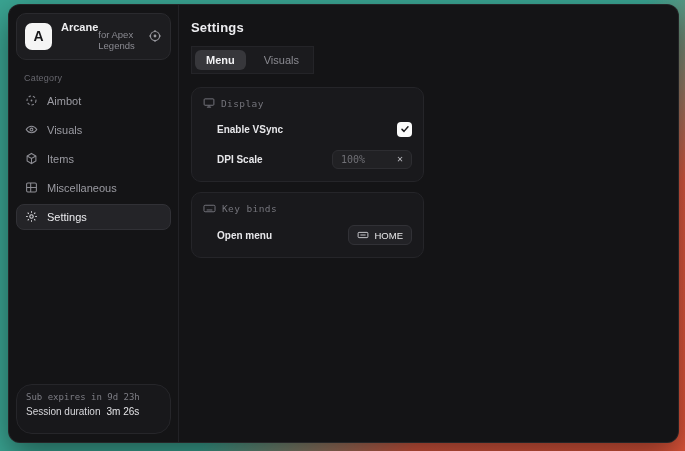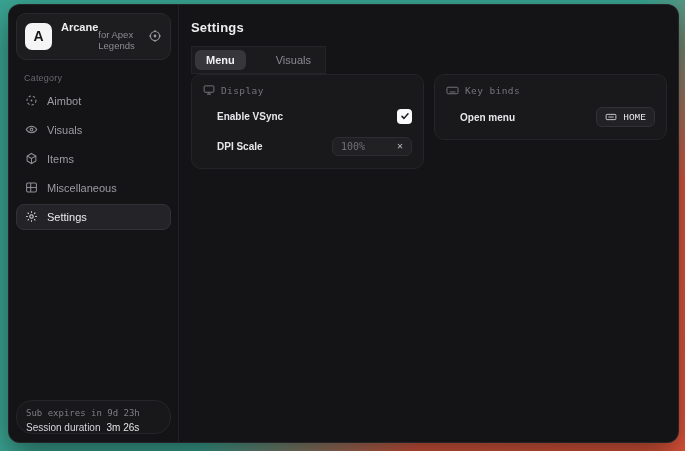--- a/index.html
+++ b/index.html
@@ -28,54 +28,54 @@
   .category { margin:13px 0 5px 15px; font-size:9px; color:#67676e; letter-spacing:.2px; }
 
   .nav { display:flex; flex-direction:column; gap:3px; padding:0 7px; }
   .nav-item { display:flex; align-items:center; gap:9px; height:26px; padding:0 8px;
     border-radius:8px; font-size:11px; color:#9b9ba2; border:1px solid transparent; cursor:pointer; }
   .nav-item .ic { display:flex; color:#8d8d94; }
   .nav-item.active { background:#242428; border-color:#313136; color:#ececef; }
   .nav-item.active .ic { color:#d8d8dc; }
 
   .sidebar-footer { margin:auto 7px 8px; background:#18181b; border:1px solid #26262a;
-    border-radius:16px; padding:7px 9px 0; }
+    border-radius:16px; padding:7px 9px 16px; }
   .sf-line1 { font-family:"DejaVu Sans Mono", monospace; font-size:9px; color:#7d7d84; }
   .sf-line2 { margin-top:4px; font-size:10px; color:#e4e4e7; display:flex; gap:6px; }
   .sf-line2 .lbl { color:#d6d6da; }
 
   
   .main { flex:1; padding:15px 12px; }
   .main-title { font-size:13px; font-weight:700; color:#ededf0; letter-spacing:.2px; }
 
   .tabs { margin-top:11px; display:inline-flex; background:#1b1b1e; border:1px solid #242428;
-    border-radius:0; padding:3px; gap:19px; }
+    border-radius:0; padding:3px; gap:7px; }
   .tab { padding:4px 11px; border-radius:6px; font-size:11px; color:#8a8a91; cursor:pointer; }
   .tab.active { background:#37373b; color:#f2f2f4; font-weight:600; }
 
-  .cards { display:flex; gap:10px; align-items:flex-start; }
+  .cards { margin-top:13px; display:flex; gap:10px; align-items:flex-start;flex-direction:column; }
   .card { width:233px; background:#19191c; border:1px solid #252529; border-radius:10px; padding:9px 11px 12px; }
   .card-head { display:flex; align-items:center; gap:6px; font-family:"DejaVu Sans Mono", monospace;
     font-size:9.5px; color:#74747b; letter-spacing:.4px; }
   .card-head .ic { display:flex; color:#74747b; }
   .row { margin-top:10px; display:flex; align-items:center; justify-content:space-between; min-height:20px; }
   .row-label { font-size:10px; font-weight:700; color:#e7e7ea;padding-left:14px; }
 
   .checkbox { width:15px; height:15px; background:#fafafa; border-radius:4px;
     display:flex; align-items:center; justify-content:center; cursor:pointer; }
 
   .dpi-group { display:flex; align-items:center; gap:24px; background:#212124;
     border:1px solid #2d2d31; border-radius:6px; padding:3px 8px; }
   .dpi-value { font-family:"DejaVu Sans Mono", monospace; font-size:10px; color:#707076;
     background:transparent; border:none; width:32px; text-align:left; }
   .dpi-clear { color:#b9b9be; font-size:10px; line-height:1; cursor:pointer;
     font-family:"DejaVu Sans Mono", monospace; }
 
   .keybtn { display:flex; align-items:center; gap:6px; background:#222226; border:1px solid #313136;
-    border-radius:6px; padding:3px 8px; font-family:Liberation Mono, monospace;
+    border-radius:6px; padding:3px 8px; font-family:Liberation Sans, sans-serif;
     font-size:9.5px; color:#e8e8ea; cursor:pointer; }
   .keybtn .ic { display:flex; color:#c9c9ce; }
 
   svg { display:block; }
 </style>
 </head>
 <body>
 
 <div class="stage">
   <div class="window">

